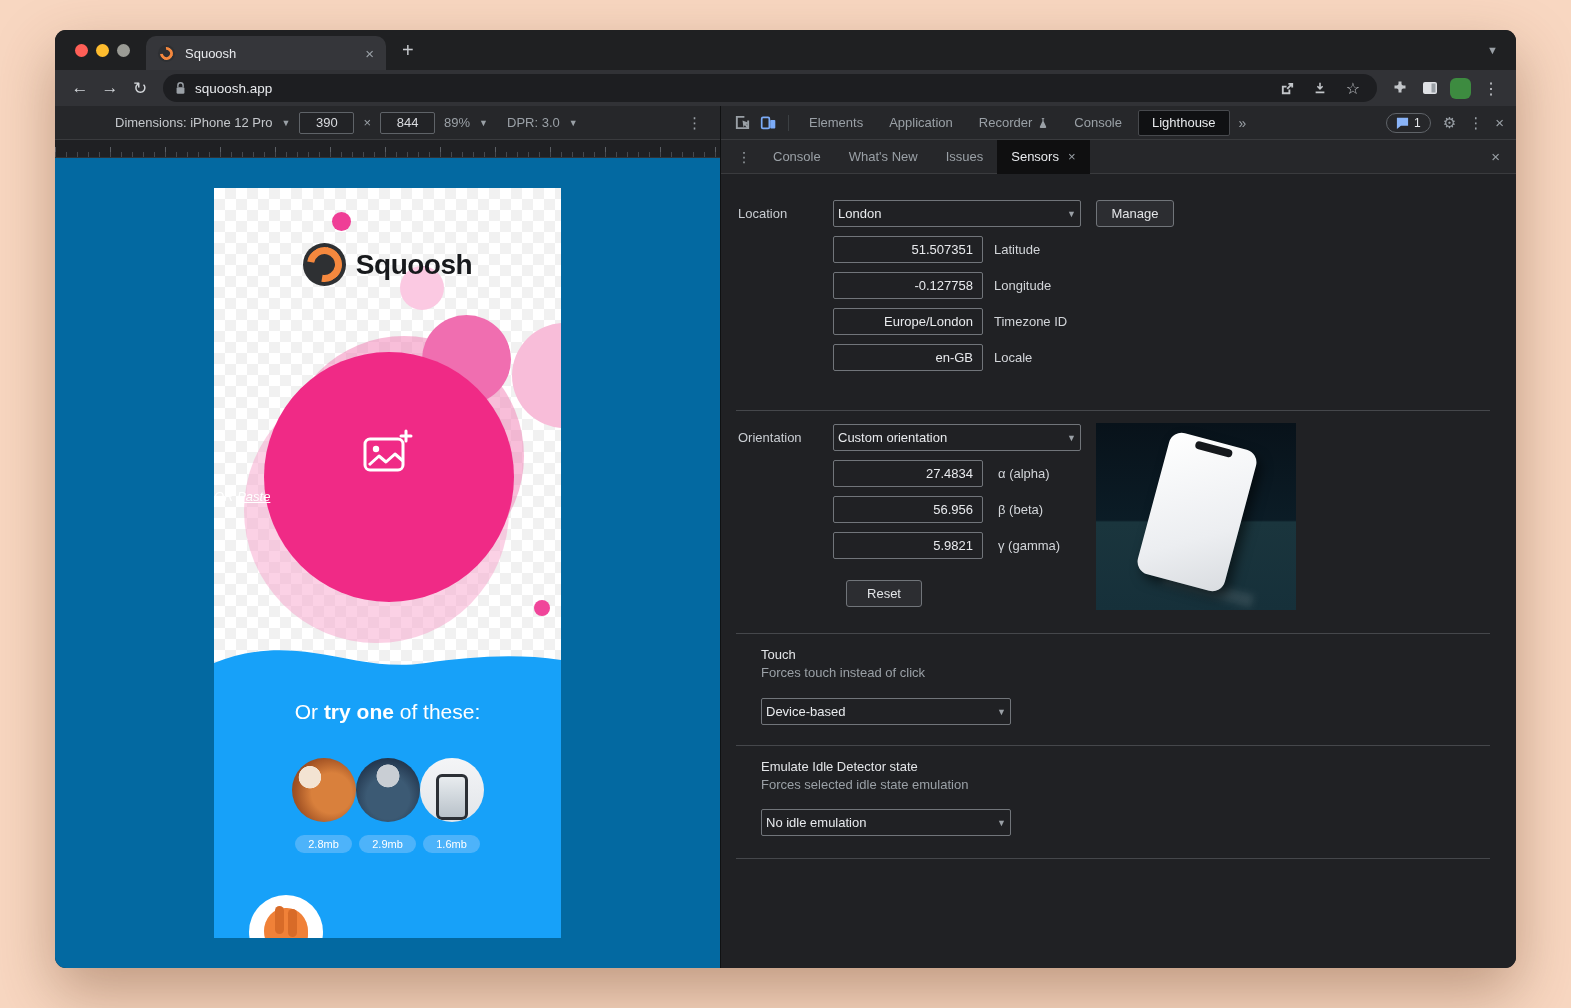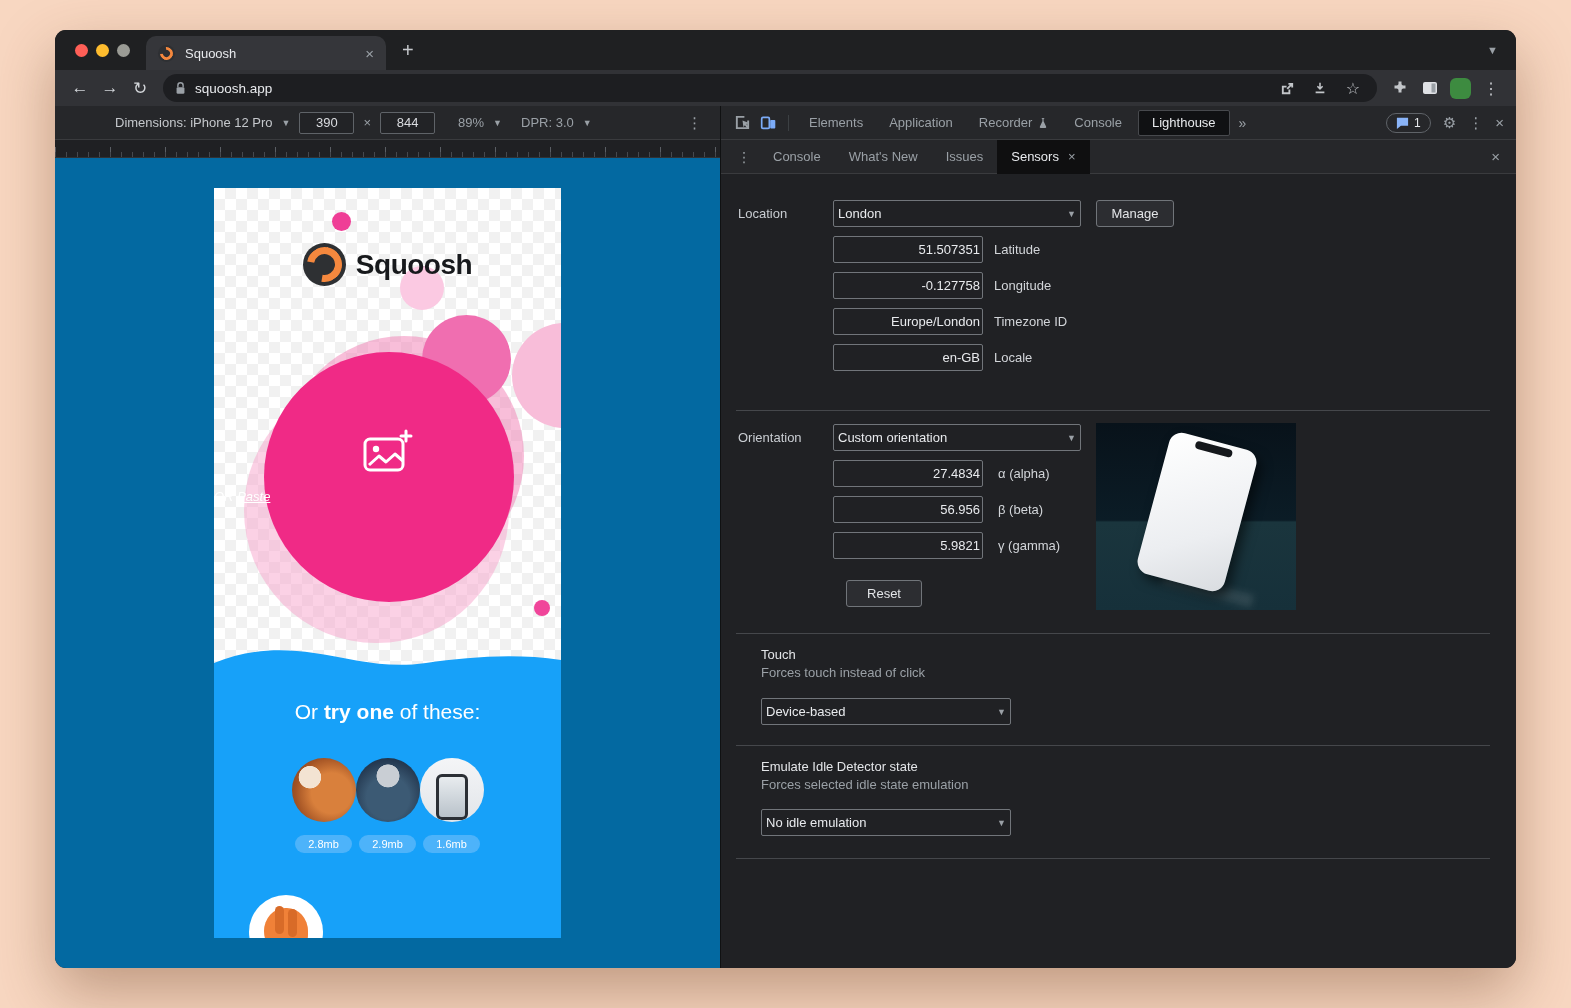--- a/index.html
+++ b/index.html
@@ -133,21 +133,21 @@
   .drawer-bar .drawer-close{margin-left:auto;margin-right:8px}
 
   .sensors{position:absolute;left:0;top:68px;right:0;bottom:0;font-size:13px}
   .sec-label{position:absolute;color:#c9cdd2;line-height:27px}
   .dd{position:absolute;height:27px;border:1px solid #71757a;border-radius:2px;display:flex;
       align-items:center;justify-content:space-between;padding:0 4px;color:#e8eaed;background:#202124}
   .btn{position:absolute;height:27px;border:1px solid #71757a;border-radius:3px;background:#2c2d31;
        color:#e3e5e8;font-size:13px;display:flex;align-items:center;justify-content:center;
        font-family:"Liberation Sans",sans-serif}
   .fld{position:absolute;height:27px;width:150px;border:1px solid #71757a;border-radius:2px;
-       background:#202124;color:#e8eaed;text-align:right;padding:0 2px;font-size:13px;
+       background:#202124;color:#e8eaed;text-align:right;padding:0 9px;font-size:13px;
        font-family:"Liberation Sans",sans-serif}
   .fld-label{position:absolute;color:#d2d5d9;line-height:27px}
   .hr{position:absolute;height:1px;background:#45474b;left:15px;right:26px}
   .h-title{position:absolute;color:#e3e5e8}
   .h-sub{position:absolute;color:#9aa0a6}
 
   .phone3d{position:absolute;left:375px;top:249px;width:200px;height:187px;overflow:hidden;
      background:linear-gradient(180deg,#08121a 0%,#0b1c26 52%,#1a353d 53%,#16303a 100%)}
   .ph-body{position:absolute;left:56px;top:16px;width:90px;height:146px;border-radius:13px;
      background:linear-gradient(150deg,#ffffff 0%,#eceef1 65%,#d9dce0 100%);
@@ -220,21 +220,21 @@
 
   <div class="content">
 
     <div class="left">
       <div class="dev-toolbar">
         <span>Dimensions: iPhone 12 Pro</span>
         <span class="caret">▼</span>
         <input class="size-input" value="390" style="">
         <span class="muted">×</span>
         <input class="size-input" value="844" style="">
-        <span class="muted" style="margin-left:14px">89%</span>
+        <span class="muted" style="">89%</span>
         <span class="caret">▼</span>
         <span class="muted" style="margin-left:10px">DPR: 3.0</span>
         <span class="caret">▼</span>
         <span class="kebab">⋮</span>
       </div>
       <div class="ruler"></div>
       <div class="stage">
 
         <div class="viewport">
           <span class="blob dot-top"></span>

